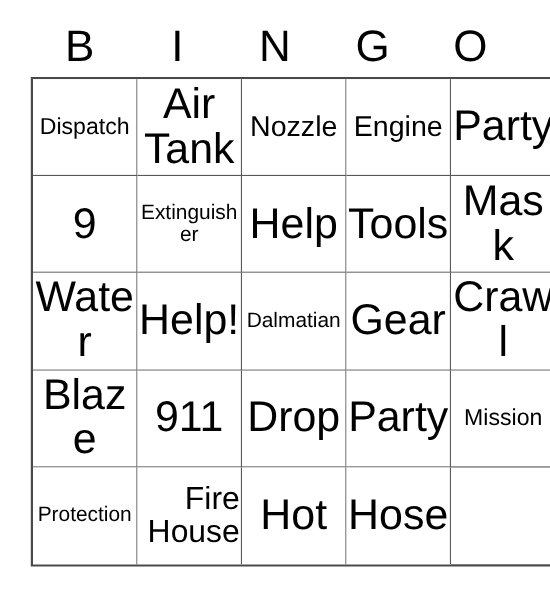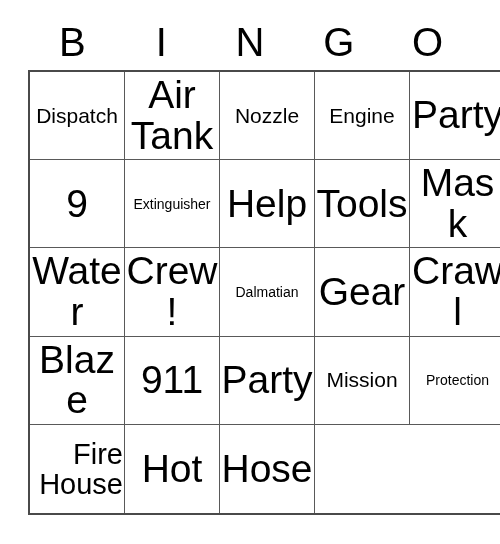--- a/index.html
+++ b/index.html
@@ -80,23 +80,23 @@
     line-height: 1.04;
     font-weight: 400;
     color: #000000;
     word-break: normal;
     overflow-wrap: break-word;
   }
 
   
   .fs-xl   { font-size: 39px; }
   .fs-lg   { font-size: 29px; text-align: right; }
-  .fs-md   { font-size: 21px; }
+  .fs-md   { font-size: 26px; }
   .fs-sm   { font-size: 21px; }
-  .fs-xs   { font-size: 14px; }
+  .fs-xs   { font-size: 19px; }
 </style>
 </head>
 <body>
 
 <div id="card">
 
   <div id="header-row">
     <div class="header-letter">B</div>
     <div class="header-letter">I</div>
     <div class="header-letter">N</div>
@@ -135,37 +135,40 @@
         <span class="cell-text fs-xl">Tools</span>
       </div>
 
     <div class="cell">
         <span class="cell-text fs-xl">Mask</span>
       </div>
     <div class="cell">
         <span class="cell-text fs-xl">Water</span>
       </div>
     <div class="cell">
-        <span class="cell-text fs-xl">Crew!</span>
+        <span class="cell-text fs-xl">Help!</span>
       </div>
     <div class="cell">
         <span class="cell-text fs-xs">Dalmatian</span>
       </div>
     <div class="cell">
         <span class="cell-text fs-xl">Gear</span>
       </div>
 
     <div class="cell">
         <span class="cell-text fs-xl">Crawl</span>
       </div>
     <div class="cell">
         <span class="cell-text fs-xl">Blaze</span>
       </div>
     <div class="cell">
         <span class="cell-text fs-xl">911</span>
+      </div>
+    <div class="cell">
+        <span class="cell-text fs-xl">Drop</span>
       </div>
     <div class="cell">
         <span class="cell-text fs-xl">Party</span>
       </div>
 
     <div class="cell">
         <span class="cell-text fs-sm">Mission</span>
       </div>
     <div class="cell">
         <span class="cell-text fs-xs">Protection</span>

